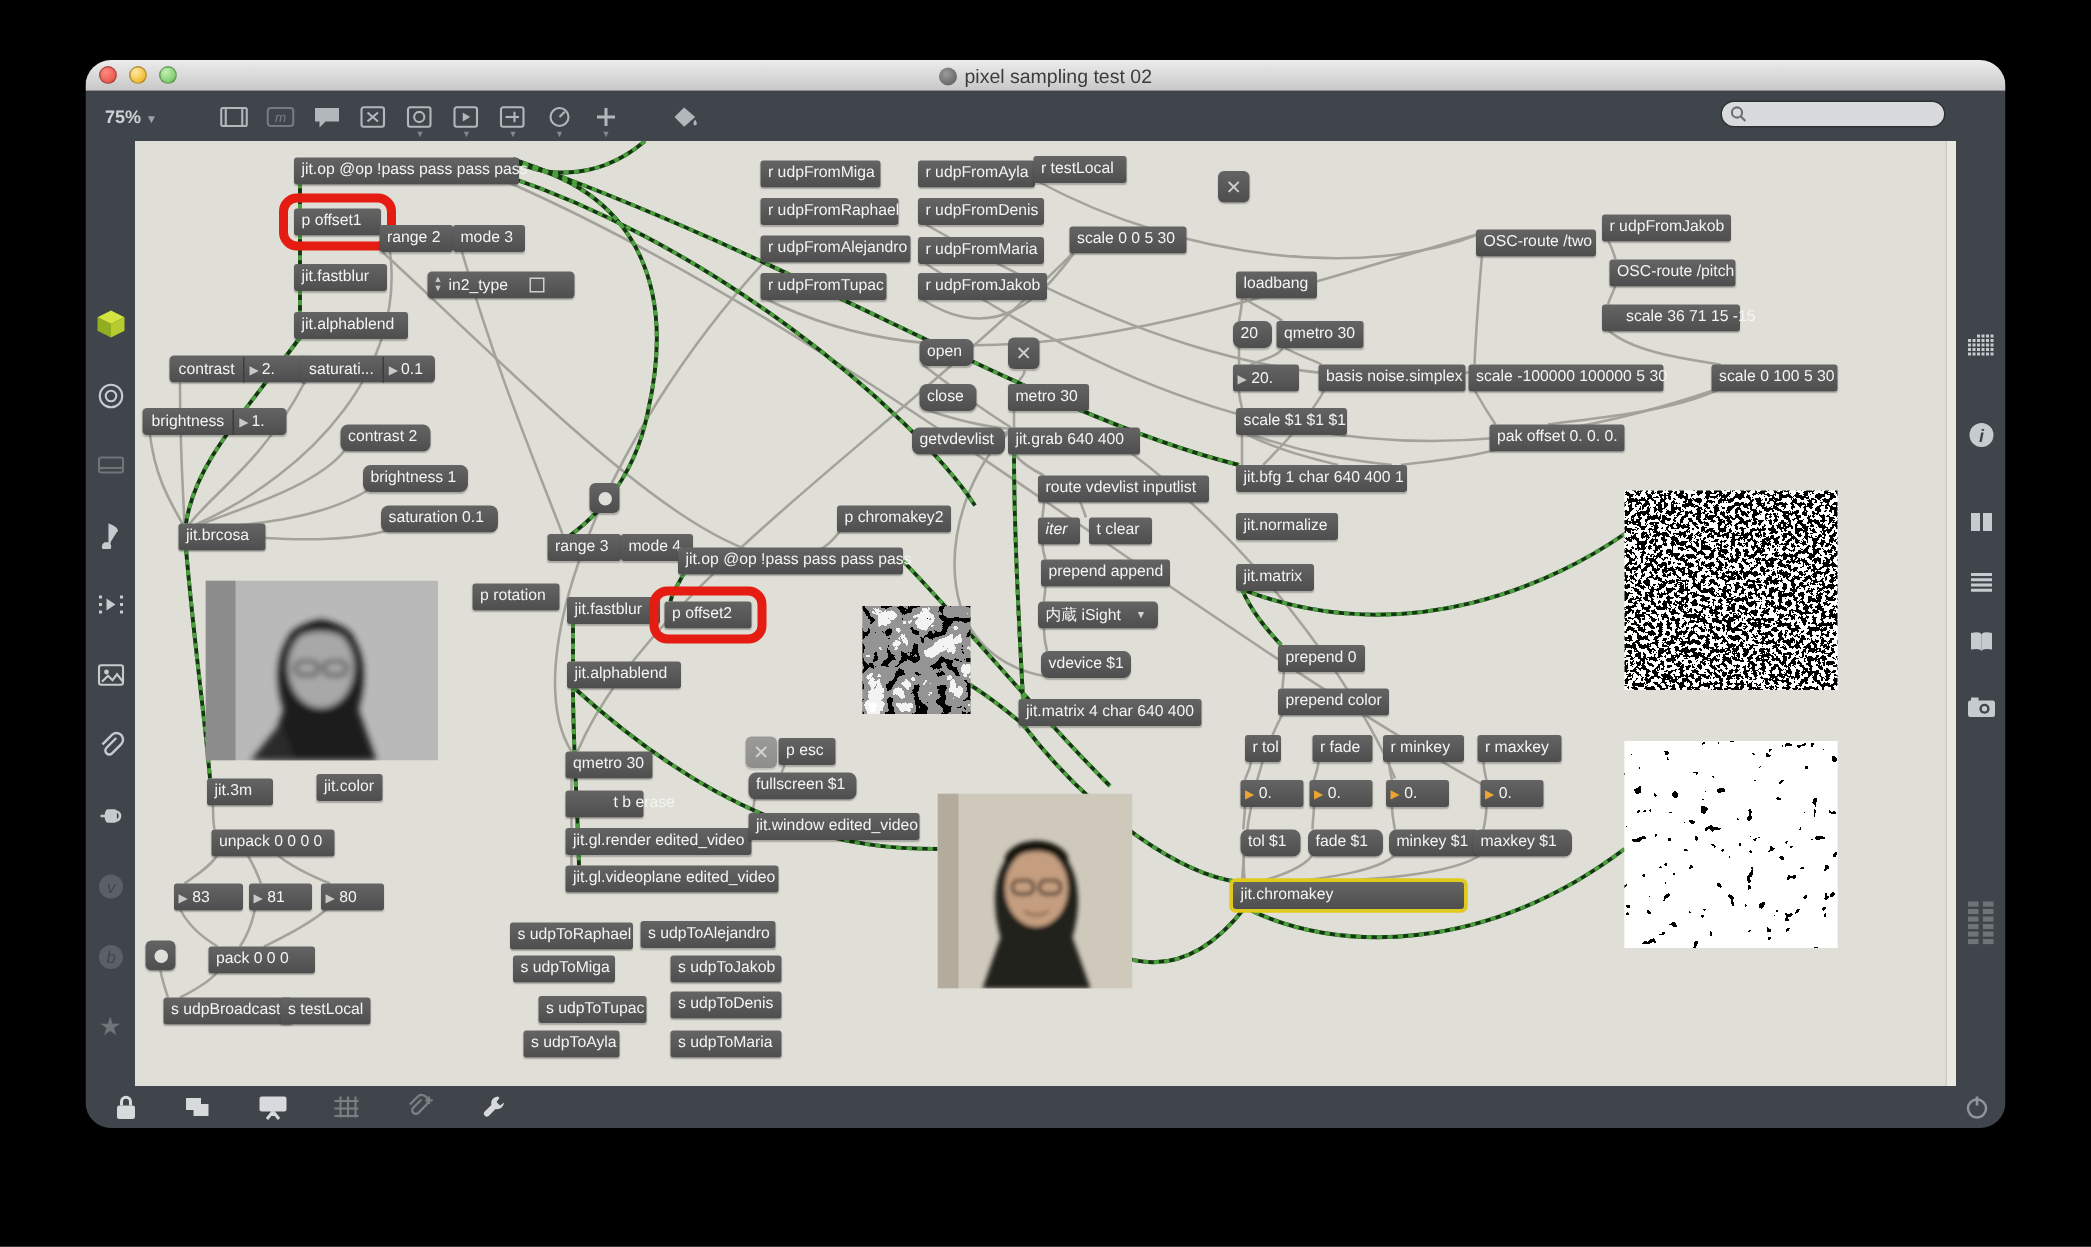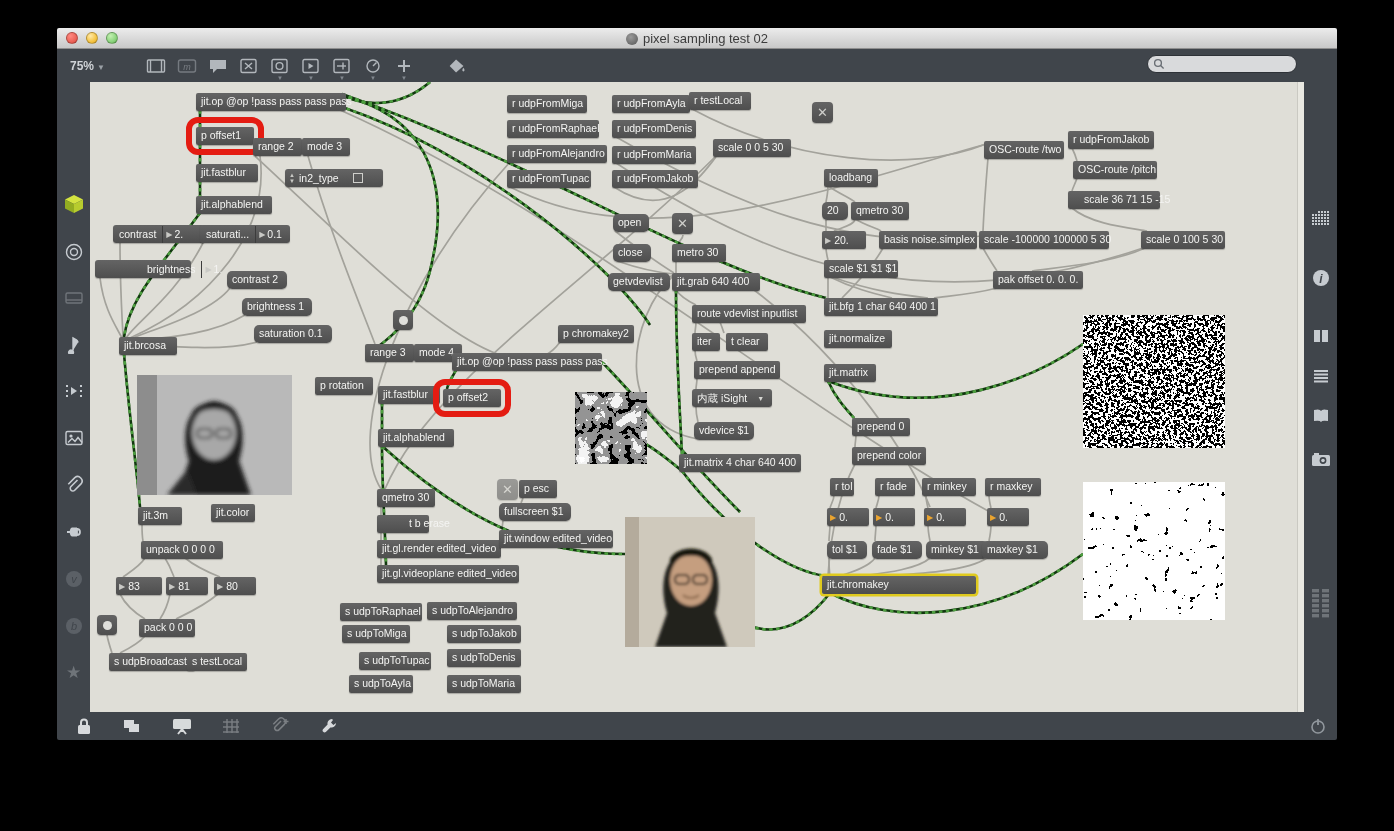--- a/index.html
+++ b/index.html
@@ -1,19 +1,19 @@
 <!DOCTYPE html>
 <html><head>
 <meta charset="utf-8">
 <style>
   * { margin:0; padding:0; box-sizing:border-box; }
   html,body { width:1394px; height:831px; background:#000; overflow:hidden;
     font-family:"Liberation Sans", sans-serif; }
-  #window { position:absolute; left:57px; top:28px; width:1280px; height:712px;
-    border-radius:2px; overflow:hidden; box-shadow:0 15px 45px rgba(0,0,0,.8);
+  #window { position:absolute; left:57px; top:40px; width:1280px; height:712px;
+    border-radius:17px; overflow:hidden; box-shadow:0 15px 45px rgba(0,0,0,.8);
     display:flex; flex-direction:column; }
   
   #titlebar { height:21px; background:linear-gradient(#ececec,#c8c8c8);
     border-bottom:1px solid #8e8e8e; display:flex; align-items:center; position:relative; flex:0 0 auto;}
   .lights { display:flex; gap:8px; margin-left:9px; }
   .light { width:12px; height:12px; border-radius:50%; border:1px solid rgba(0,0,0,.25); }
   .light.red { background:radial-gradient(circle at 35% 30%, #ff8a82,#ec6459 60%,#d8463c); }
   .light.yellow { background:radial-gradient(circle at 35% 30%, #ffe9a8,#f5c443 60%,#dfa723); }
   .light.green { background:radial-gradient(circle at 35% 30%, #c4f0b2,#8cd47e 60%,#5faf4e); }
   #title { position:absolute; left:0; right:0; text-align:center; font-size:13px; color:#3c3c3c; }
@@ -472,21 +472,21 @@
           </div>
           <div class="box " style="left: 106px; top: 114px; width: 76px;">jit.alphablend</div>
           <div class="box attrui" style="left: 23px; top: 143px; width: 92px;">
             <span class="lab">contrast</span>
             <span class="val"><span class="tri">▶</span>2.</span>
           </div>
           <div class="box attrui" style="left: 110px; top: 143px; width: 90px;">
             <span class="lab">saturati...</span>
             <span class="val"><span class="tri">▶</span>0.1</span>
           </div>
-          <div class="box attrui" style="left: 5px; top: 178px; width: 96px; padding-left: 46px;">
+          <div class="box attrui" style="left: 5px; top: 178px; width: 96px;">
             <span class="lab">brightness</span>
             <span class="val"><span class="tri">▶</span>1.</span>
           </div>
           <div class="box msg" style="left: 137px; top: 189px; width: 60px;">contrast 2</div>
           <div class="box msg" style="left: 152px; top: 216px; width: 70px;">brightness 1</div>
           <div class="box msg" style="left: 164px; top: 243px; width: 78px;">saturation 0.1</div>
           <div class="box " style="left: 29px; top: 255px; width: 58px;">jit.brcosa</div>
           <div class="box btn" style="left: 303px; top: 228px;">
             <span class="cir"></span>
           </div>
@@ -508,21 +508,21 @@
           <div class="box " style="left: 522px; top: 88px; width: 86px;">r udpFromJakob</div>
           <div class="box " style="left: 599px; top: 10px; width: 62px;">r testLocal</div>
           <div class="box " style="left: 623px; top: 57px; width: 78px;">scale 0 0 5 30</div>
           <div class="box msg" style="left: 523px; top: 132px; width: 36px;">open</div>
           <div class="box msg" style="left: 523px; top: 162px; width: 38px;">close</div>
           <div class="box msg" style="left: 518px; top: 191px; width: 62px;">getvdevlist</div>
           <div class="box tgl" style="left: 582px; top: 131px;">✕</div>
           <div class="box " style="left: 582px; top: 162px; width: 54px;">metro 30</div>
           <div class="box " style="left: 582px; top: 191px; width: 88px;">jit.grab 640 400</div>
           <div class="box " style="left: 602px; top: 223px; width: 114px;">route vdevlist inputlist</div>
-          <div class="box " style="left: 602px; top: 251px; width: 28px;">iter</div>
+          <div class="box " style="left: 602px; top: 251px; width: 28px; font-style: italic;">iter</div>
           <div class="box " style="left: 636px; top: 251px; width: 42px;">t clear</div>
           <div class="box " style="left: 604px; top: 279px; width: 86px;">prepend append</div>
           <div class="box menu" style="left: 602px; top: 307px; width: 80px;">
             <span>内蔵 iSight</span>
             <span class="car">▼</span>
           </div>
           <div class="box msg" style="left: 604px; top: 340px; width: 60px;">vdevice $1</div>
           <div class="box " style="left: 589px; top: 372px; width: 122px;">jit.matrix 4 char 640 400</div>
           <div class="box tgl" style="left: 722px; top: 20px;">✕</div>
           <div class="box " style="left: 734px; top: 87px; width: 54px;">loadbang</div>
@@ -582,21 +582,21 @@
             <span class="tri">▶</span>
             <span>81</span>
           </div>
           <div class="box num" style="left: 124px; top: 495px; width: 42px;">
             <span class="tri">▶</span>
             <span>80</span>
           </div>
           <div class="box btn" style="left: 7px; top: 533px;">
             <span class="cir"></span>
           </div>
-          <div class="box " style="left: 49px; top: 537px; width: 56px;">pack 0 0 0</div>
+          <div class="box " style="left: 49px; top: 537px; width: 71px;">pack 0 0 0</div>
           <div class="box " style="left: 19px; top: 571px; width: 86px;">s udpBroadcast</div>
           <div class="box " style="left: 97px; top: 571px; width: 60px; text-align: right;">s testLocal</div>
           <div class="box " style="left: 287px; top: 407px; width: 58px;">qmetro 30</div>
           <div class="box " style="left: 287px; top: 433px; width: 52px; padding-left: 32px;">t b erase</div>
           <div class="box " style="left: 287px; top: 458px; width: 124px;">jit.gl.render edited_video</div>
           <div class="box " style="left: 287px; top: 483px; width: 142px;">jit.gl.videoplane edited_video</div>
           <div class="box tgl dim" style="left: 407px; top: 397px;">✕</div>
           <div class="box " style="left: 429px; top: 398px; width: 38px;">p esc</div>
           <div class="box msg" style="left: 409px; top: 421px; width: 72px;">fullscreen $1</div>
           <div class="box " style="left: 409px; top: 448px; width: 114px;">jit.window edited_video</div>

